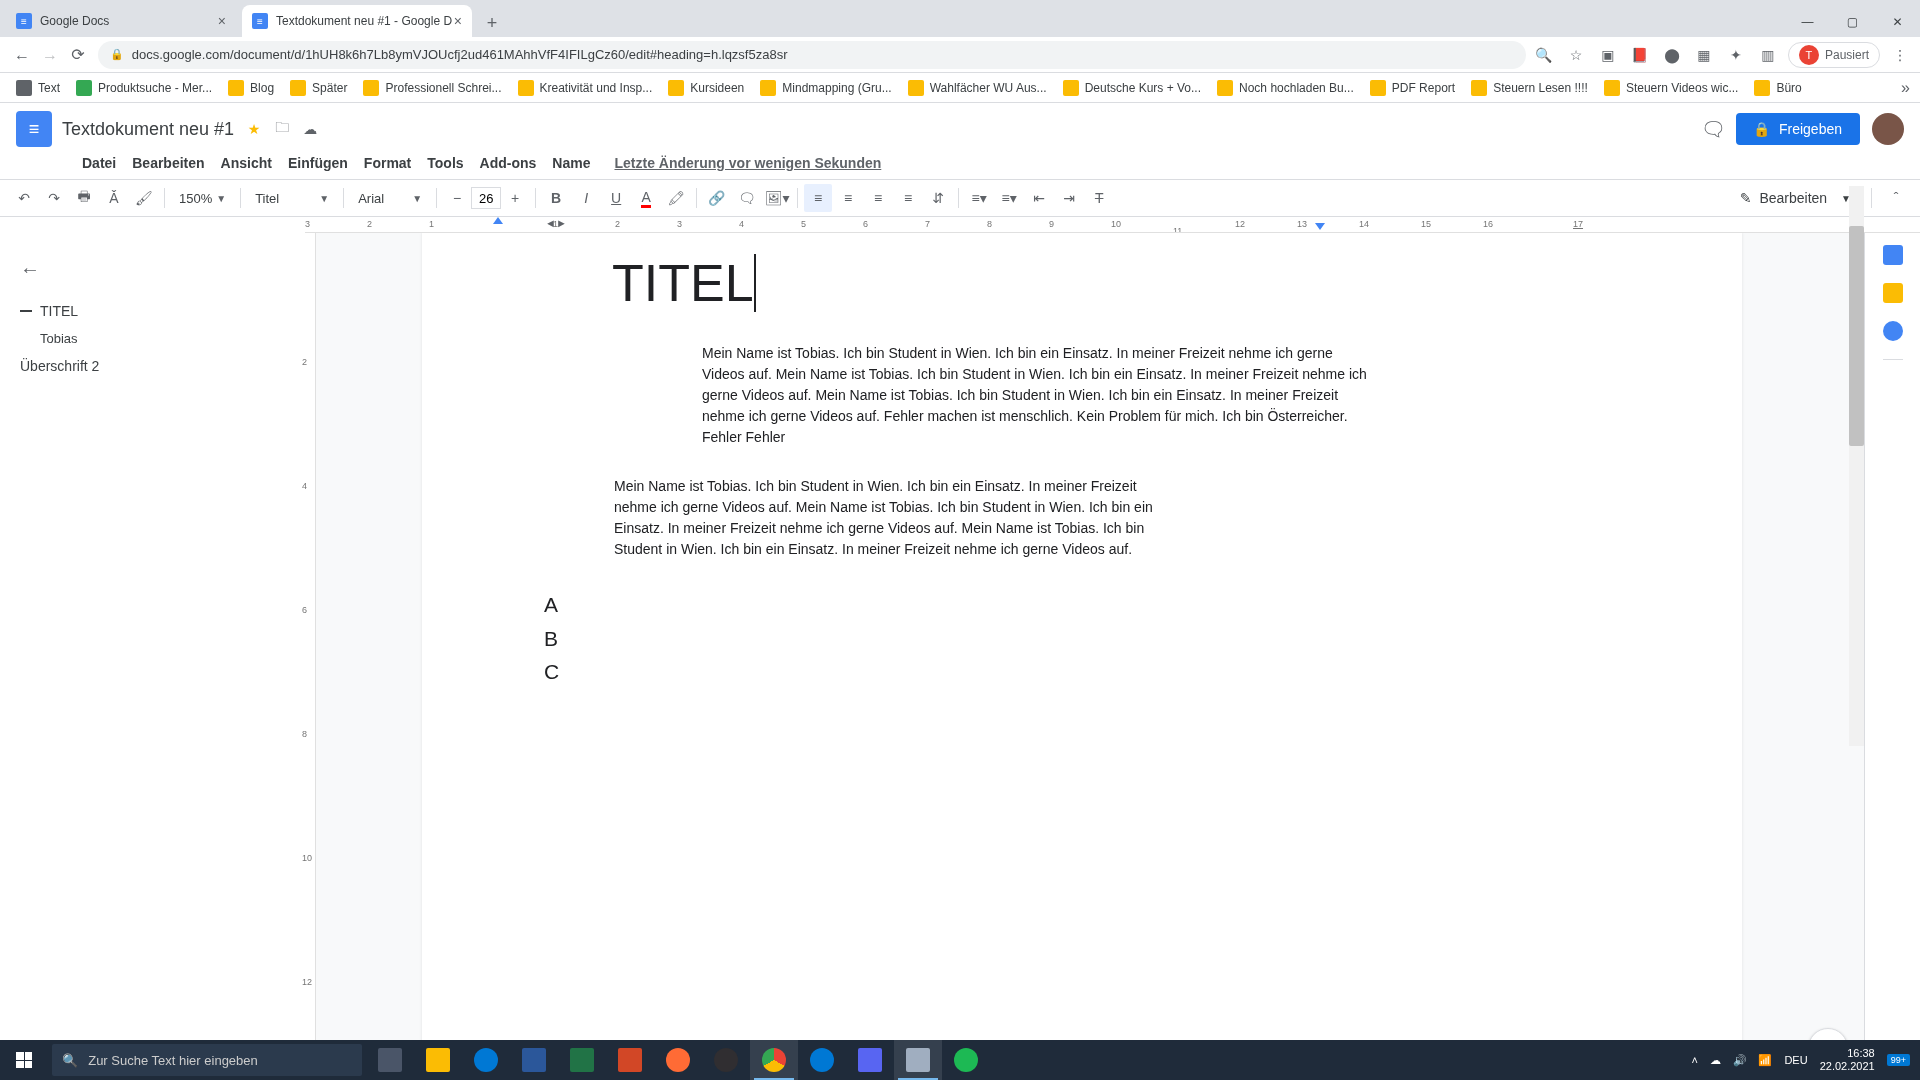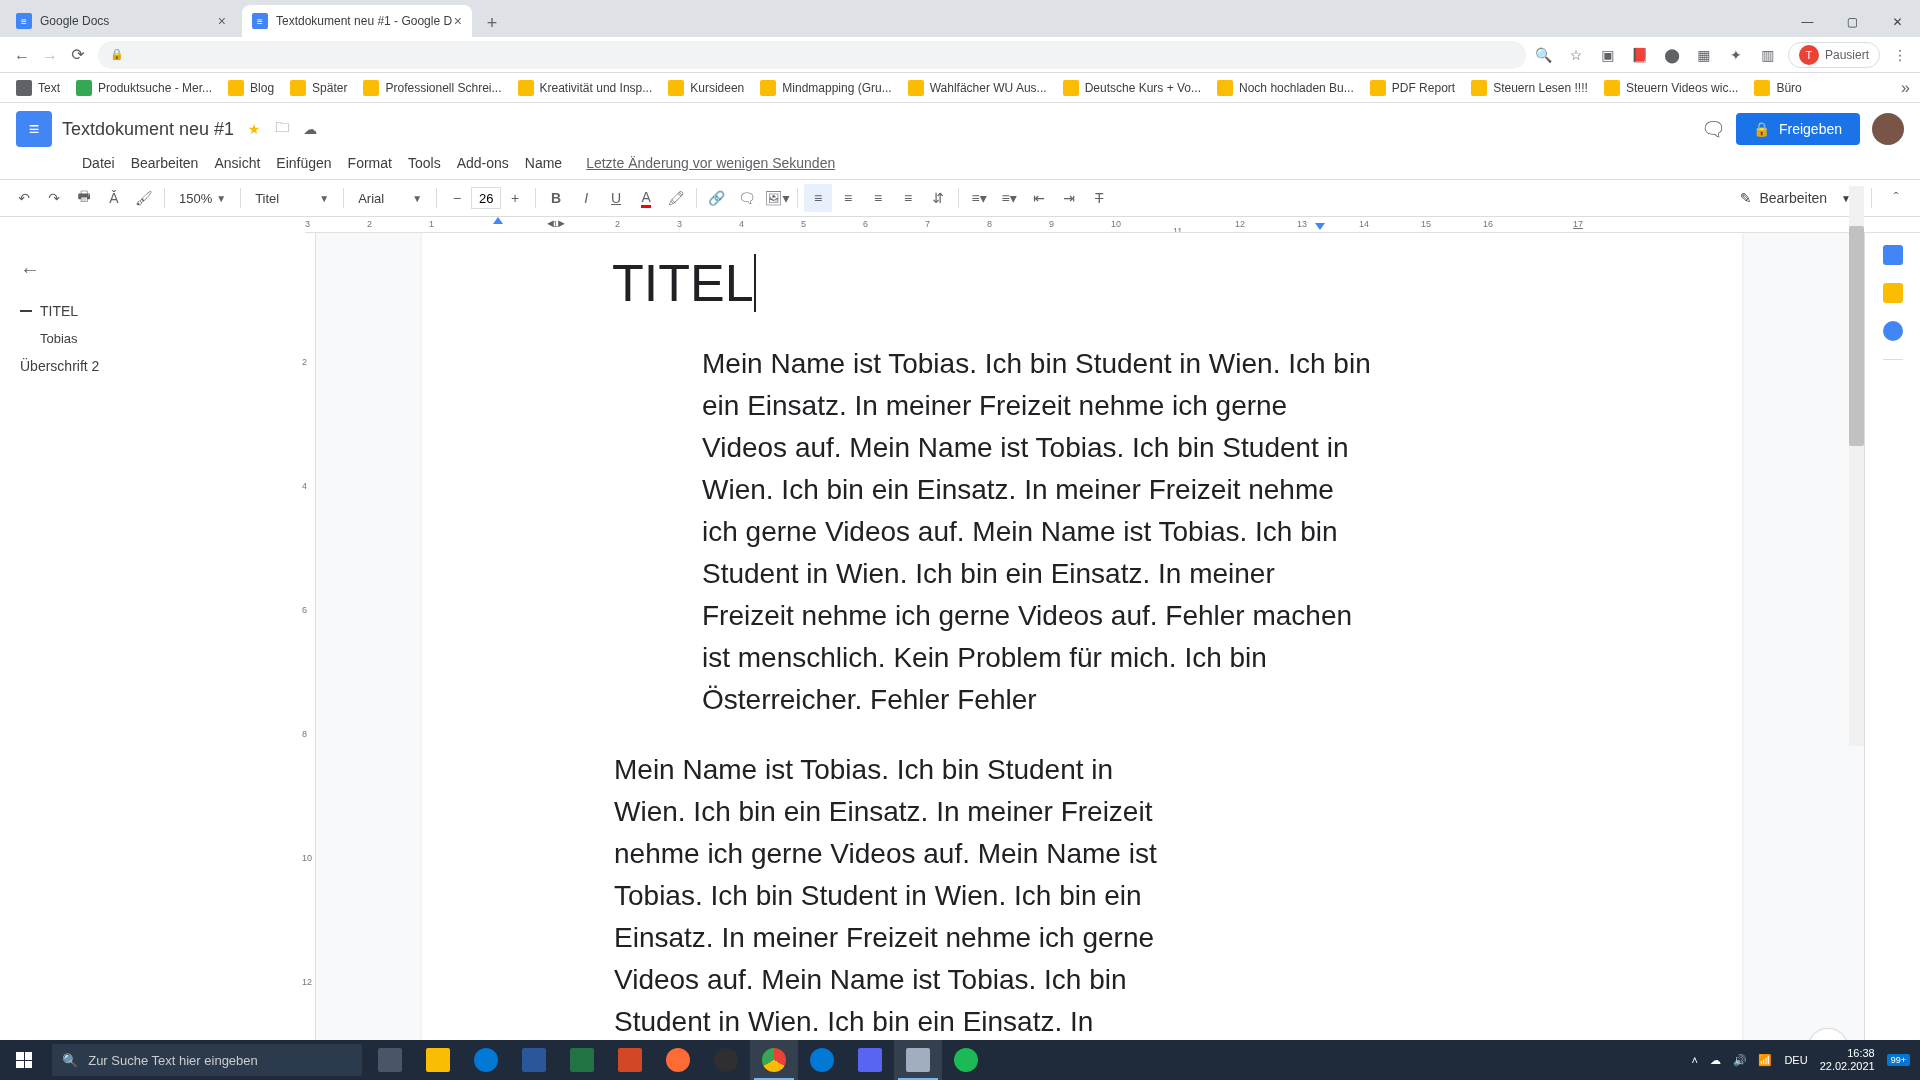--- a/index.html
+++ b/index.html
@@ -37,21 +37,21 @@
 .docs-logo { width: 36px; height: 36px; background: #4285f4; border-radius: 4px; display: flex; align-items: center; justify-content: center; color: #fff; font-size: 18px; }
 .doc-title { font-size: 18px; color: #3c4043; }
 .title-icons { display: flex; gap: 8px; }
 .title-icon { width: 20px; height: 20px; color: #5f6368; font-size: 14px; display: flex; align-items: center; justify-content: center; }
 .star-icon { color: #fbbc04; }
 .header-right { margin-left: auto; display: flex; align-items: center; gap: 12px; }
 .share-btn { background: #1a73e8; color: #fff; border-radius: 4px; padding: 8px 18px; font-size: 14px; display: flex; align-items: center; gap: 8px; }
 .avatar-lg { width: 32px; height: 32px; border-radius: 50%; background: #795548; }
 
 .menu-bar { display: flex; gap: 4px; padding: 4px 60px 4px 60px; font-size: 14px; color: #3c4043; }
-.menu-item { padding: 4px 6px; }
+.menu-item { padding: 4px 6px; font-weight: bold; }
 .last-change { color: #5f6368; text-decoration: underline; margin-left: 8px; }
 
 
 .toolbar { background: #fff; height: 38px; border-top: 1px solid #dadce0; border-bottom: 1px solid #dadce0; display: flex; align-items: center; padding: 0 10px; gap: 2px; }
 .tb-btn { width: 28px; height: 28px; display: flex; align-items: center; justify-content: center; color: #5f6368; font-size: 14px; border-radius: 2px; }
 .tb-sep { width: 1px; height: 20px; background: #dadce0; margin: 0 4px; }
 .tb-select { display: flex; align-items: center; gap: 4px; padding: 0 8px; height: 26px; font-size: 13px; color: #3c4043; min-width: 60px; }
 .tb-select .arrow { font-size: 10px; color: #5f6368; }
 .font-size-group { display: flex; align-items: center; }
 .font-size-input { width: 30px; text-align: center; border: 1px solid #dadce0; height: 22px; font-size: 13px; }
@@ -77,21 +77,21 @@
 .outline-item.h3 { font-size: 14px; font-weight: 500; }
 .outline-marker { width: 12px; height: 2px; background: #3c4043; }
 
 .doc-area { flex: 1; background: #f8f9fa; overflow-y: auto; position: relative; padding: 0 20px; }
 .vert-ruler { position: absolute; left: 0; top: 0; width: 16px; height: 100%; background: #fff; border-right: 1px solid #e0e0e0; font-size: 9px; color: #757575; }
 .vert-mark { position: absolute; left: 2px; }
 .page { background: #fff; width: 1320px; margin: 0 auto; min-height: 1000px; padding: 0 60px; box-shadow: 0 0 3px rgba(0,0,0,0.1); }
 .doc-title-text { font-size: 52px; color: #202124; padding: 20px 0 30px 130px; position: relative; }
 .cursor { border-right: 2px solid #202124; animation: blink 1s infinite; }
 @keyframes blink { 50% { border-color: transparent; } }
-.para { font-size: 28px; color: #202124; line-height: 1.5; max-width: 670px; }
+.para { font-size: 14px; color: #202124; line-height: 1.5; max-width: 670px; }
 .para1 { margin-left: 220px; margin-bottom: 28px; }
 .para2 { margin-left: 132px; max-width: 565px; margin-bottom: 28px; }
 .list-block { margin-left: 62px; font-size: 21px; color: #202124; line-height: 1.6; }
 
 .side-panel { width: 56px; background: #fff; border-left: 1px solid #dadce0; display: flex; flex-direction: column; align-items: center; padding: 12px 0; gap: 18px; }
 .side-icon { width: 20px; height: 20px; border-radius: 3px; }
 .si-cal { background: #4285f4; }
 .si-keep { background: #fbbc04; }
 .si-tasks { background: #4285f4; border-radius: 50%; }
 .si-plus { font-size: 22px; color: #5f6368; margin-top: auto; }
@@ -138,20 +138,21 @@
     <div class="wc-btn">✕</div>
   </div>
 </div>
 
 <div class="addr-bar">
   <div class="nav-btn">←</div>
   <div class="nav-btn" style="opacity:0.4">→</div>
   <div class="nav-btn">⟳</div>
   <div class="addr-input">
     <span class="lock-icon">🔒</span>
+    <span>docs.google.com/document/d/1hUH8k6h7Lb8ymVJOUcfj2ud461MAhhVfF4IFILgCz60/edit#heading=h.lqzsf5za8sr</span>
   </div>
   <div class="addr-right">
     <div class="addr-icon">🔍</div>
     <div class="addr-icon">☆</div>
     <div class="addr-icon">▣</div>
     <div class="addr-icon">📕</div>
     <div class="addr-icon">⬤</div>
     <div class="addr-icon">▦</div>
     <div class="addr-icon">✦</div>
     <div class="addr-icon">▥</div>

